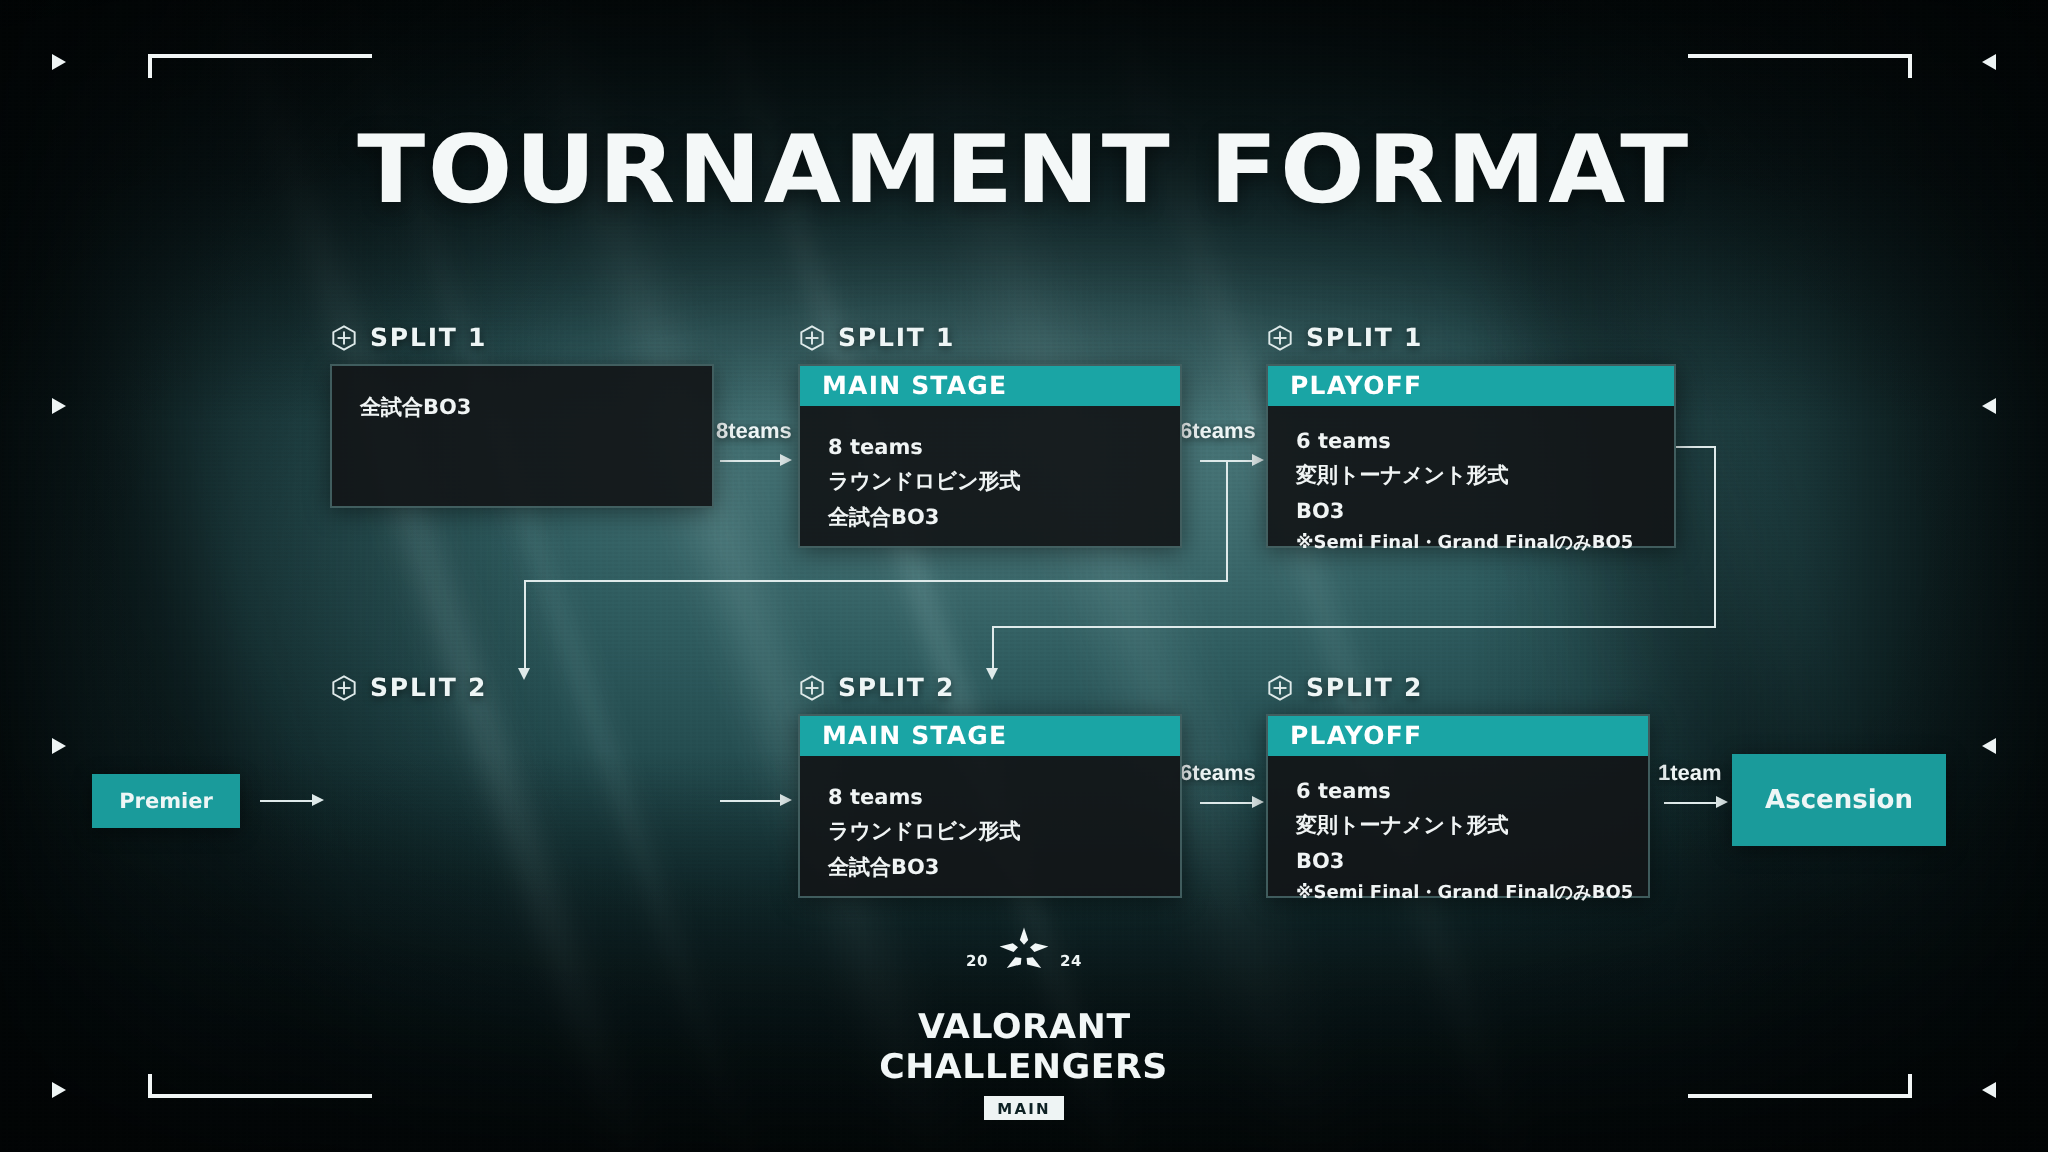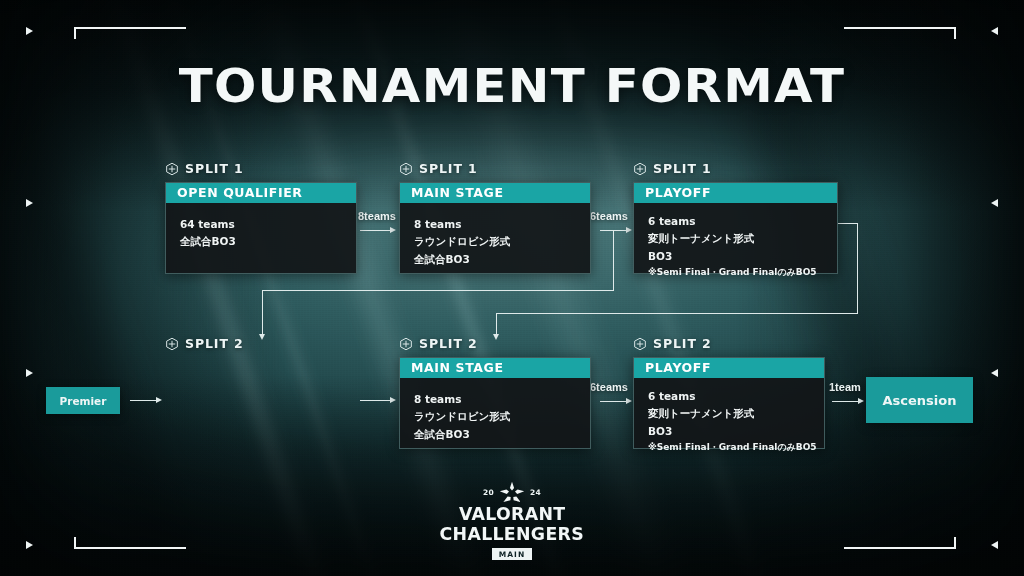--- a/index.html
+++ b/index.html
@@ -113,21 +113,21 @@
     font-family:Liberation Sans, sans-serif; white-space:nowrap;
     text-shadow:0 1px 4px rgba(0,0,0,.6);
   }
   .ln-h{ position:absolute; height:1px; background:#dfeaea; }
   .ln-v{ position:absolute; width:1px; background:#dfeaea; }
   .ar-r{ position:absolute; width:0;height:0; border-top:3.5px solid transparent; border-bottom:3.5px solid transparent; border-left:6px solid #dfeaea; }
   .ar-d{ position:absolute; width:0;height:0; border-left:3.5px solid transparent; border-right:3.5px solid transparent; border-top:6px solid #dfeaea; }
 
   
   #logo{ position:absolute; left:0; right:0; bottom:16px; display:flex; flex-direction:column; align-items:center; gap:2px; }
-  .logo-top{ display:flex; align-items:center; gap:5px; margin-bottom:1px; }
+  .logo-top{ display:flex; align-items:flex-end; gap:5px; margin-bottom:19px; }
   .logo-yr{ font-size:7.5px; font-weight:700; color:#eef5f5; font-family:"DejaVu Sans", sans-serif; letter-spacing:.3px; }
   .logo-word{ font-size:17px; font-weight:700; letter-spacing:.3px; color:#f2f7f7; font-family:"DejaVu Sans", sans-serif; line-height:1.02; transform:scaleX(1.02); }
   .logo-word.two{ font-size:17px; }
   .logo-jp{
     margin-top:3px; background:#eef4f4; color:#0d2124;
     font-size:7.5px; font-weight:700; letter-spacing:1.1px;
     padding:1.5px 7px; font-family:"DejaVu Sans", sans-serif;
   }
 </style>
 </head>
@@ -221,23 +221,21 @@
   <div class="node" style="left:165px; top:161px; width:192px;">
     <div class="split-label">
       <svg class="hexicon" viewBox="0 0 16 16">
         <polygon points="8,1.4 14.1,4.7 14.1,11.3 8,14.6 1.9,11.3 1.9,4.7" fill="none" stroke="#dfeaea" stroke-width="1.1"></polygon>
         <line x1="8" y1="4.3" x2="8" y2="11.7" stroke="#dfeaea" stroke-width="1.1"></line>
         <line x1="4.3" y1="8" x2="11.7" y2="8" stroke="#dfeaea" stroke-width="1.1"></line>
       </svg>
       <span>SPLIT 1</span>
     </div>
     <div class="card">
-      <div class="card-head">OPEN QUALIFIER</div>
       <div class="card-body" style="height:70px;">
-        <div class="ln">64 teams</div>
         <div class="ln">全試合BO3</div>
       </div>
     </div>
   </div>
 
   <div class="node" style="left:399px; top:161px; width:192px;">
     <div class="split-label">
       <svg class="hexicon" viewBox="0 0 16 16">
         <polygon points="8,1.4 14.1,4.7 14.1,11.3 8,14.6 1.9,11.3 1.9,4.7" fill="none" stroke="#dfeaea" stroke-width="1.1"></polygon>
         <line x1="8" y1="4.3" x2="8" y2="11.7" stroke="#dfeaea" stroke-width="1.1"></line>

